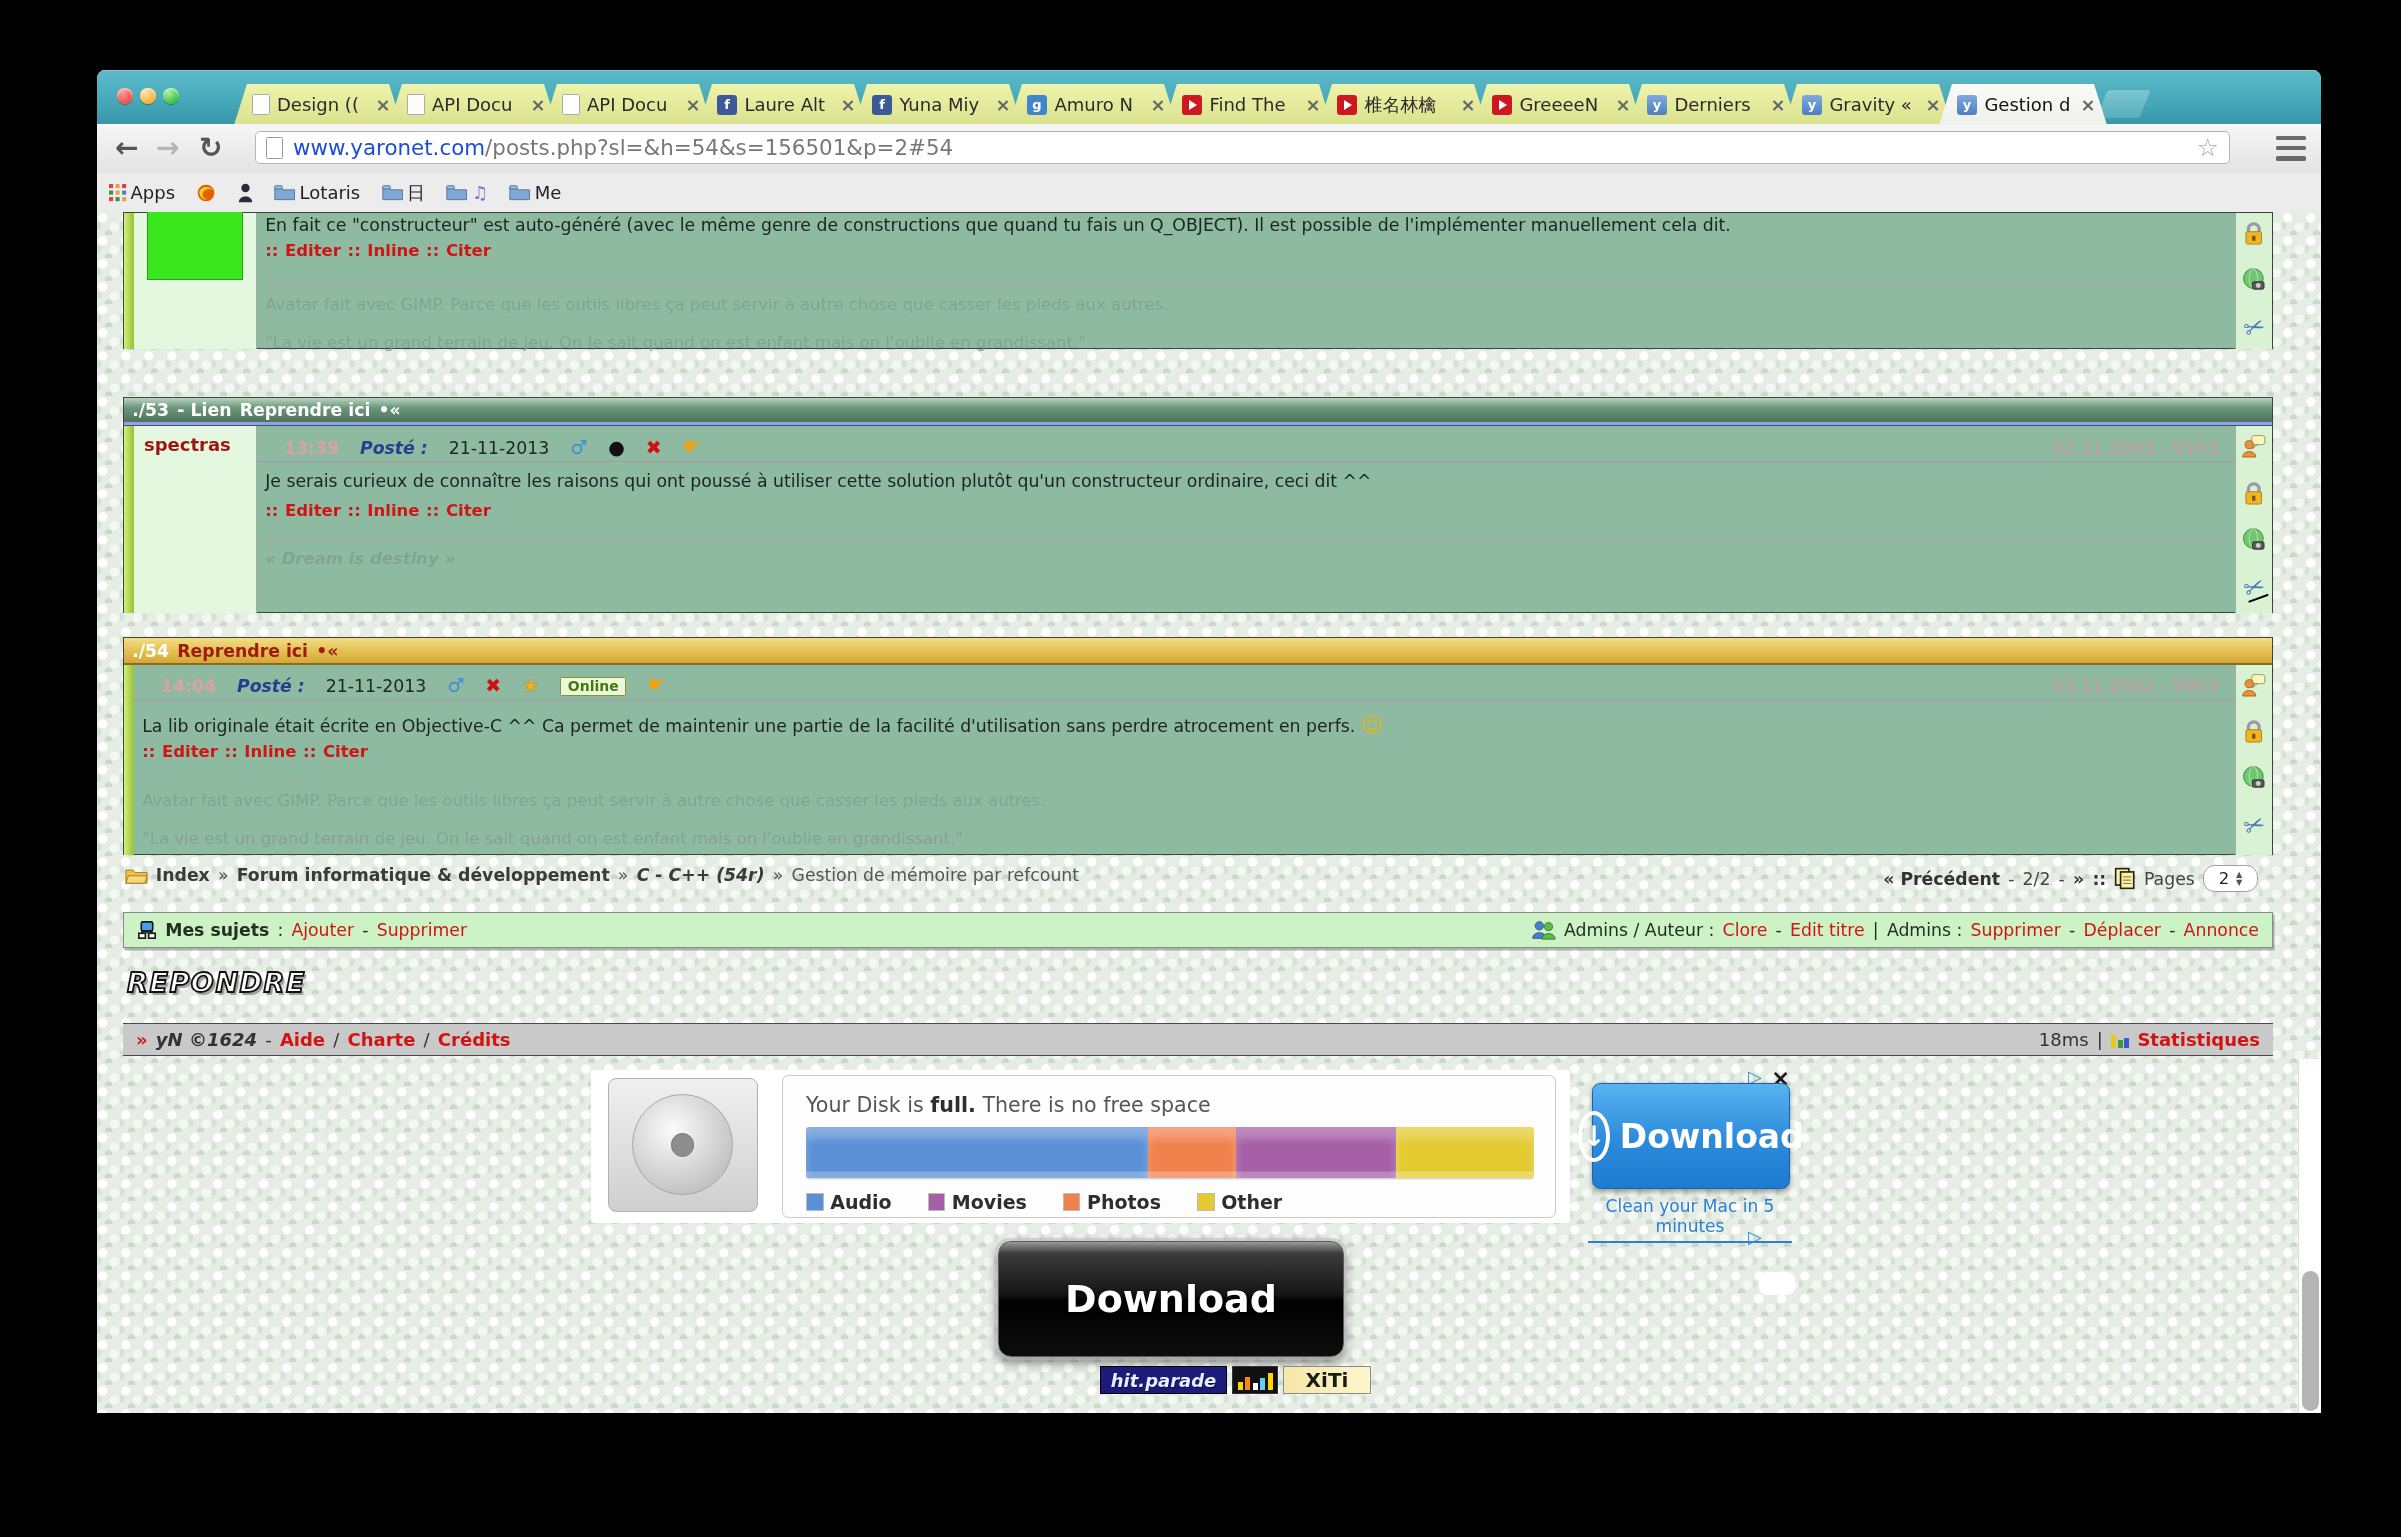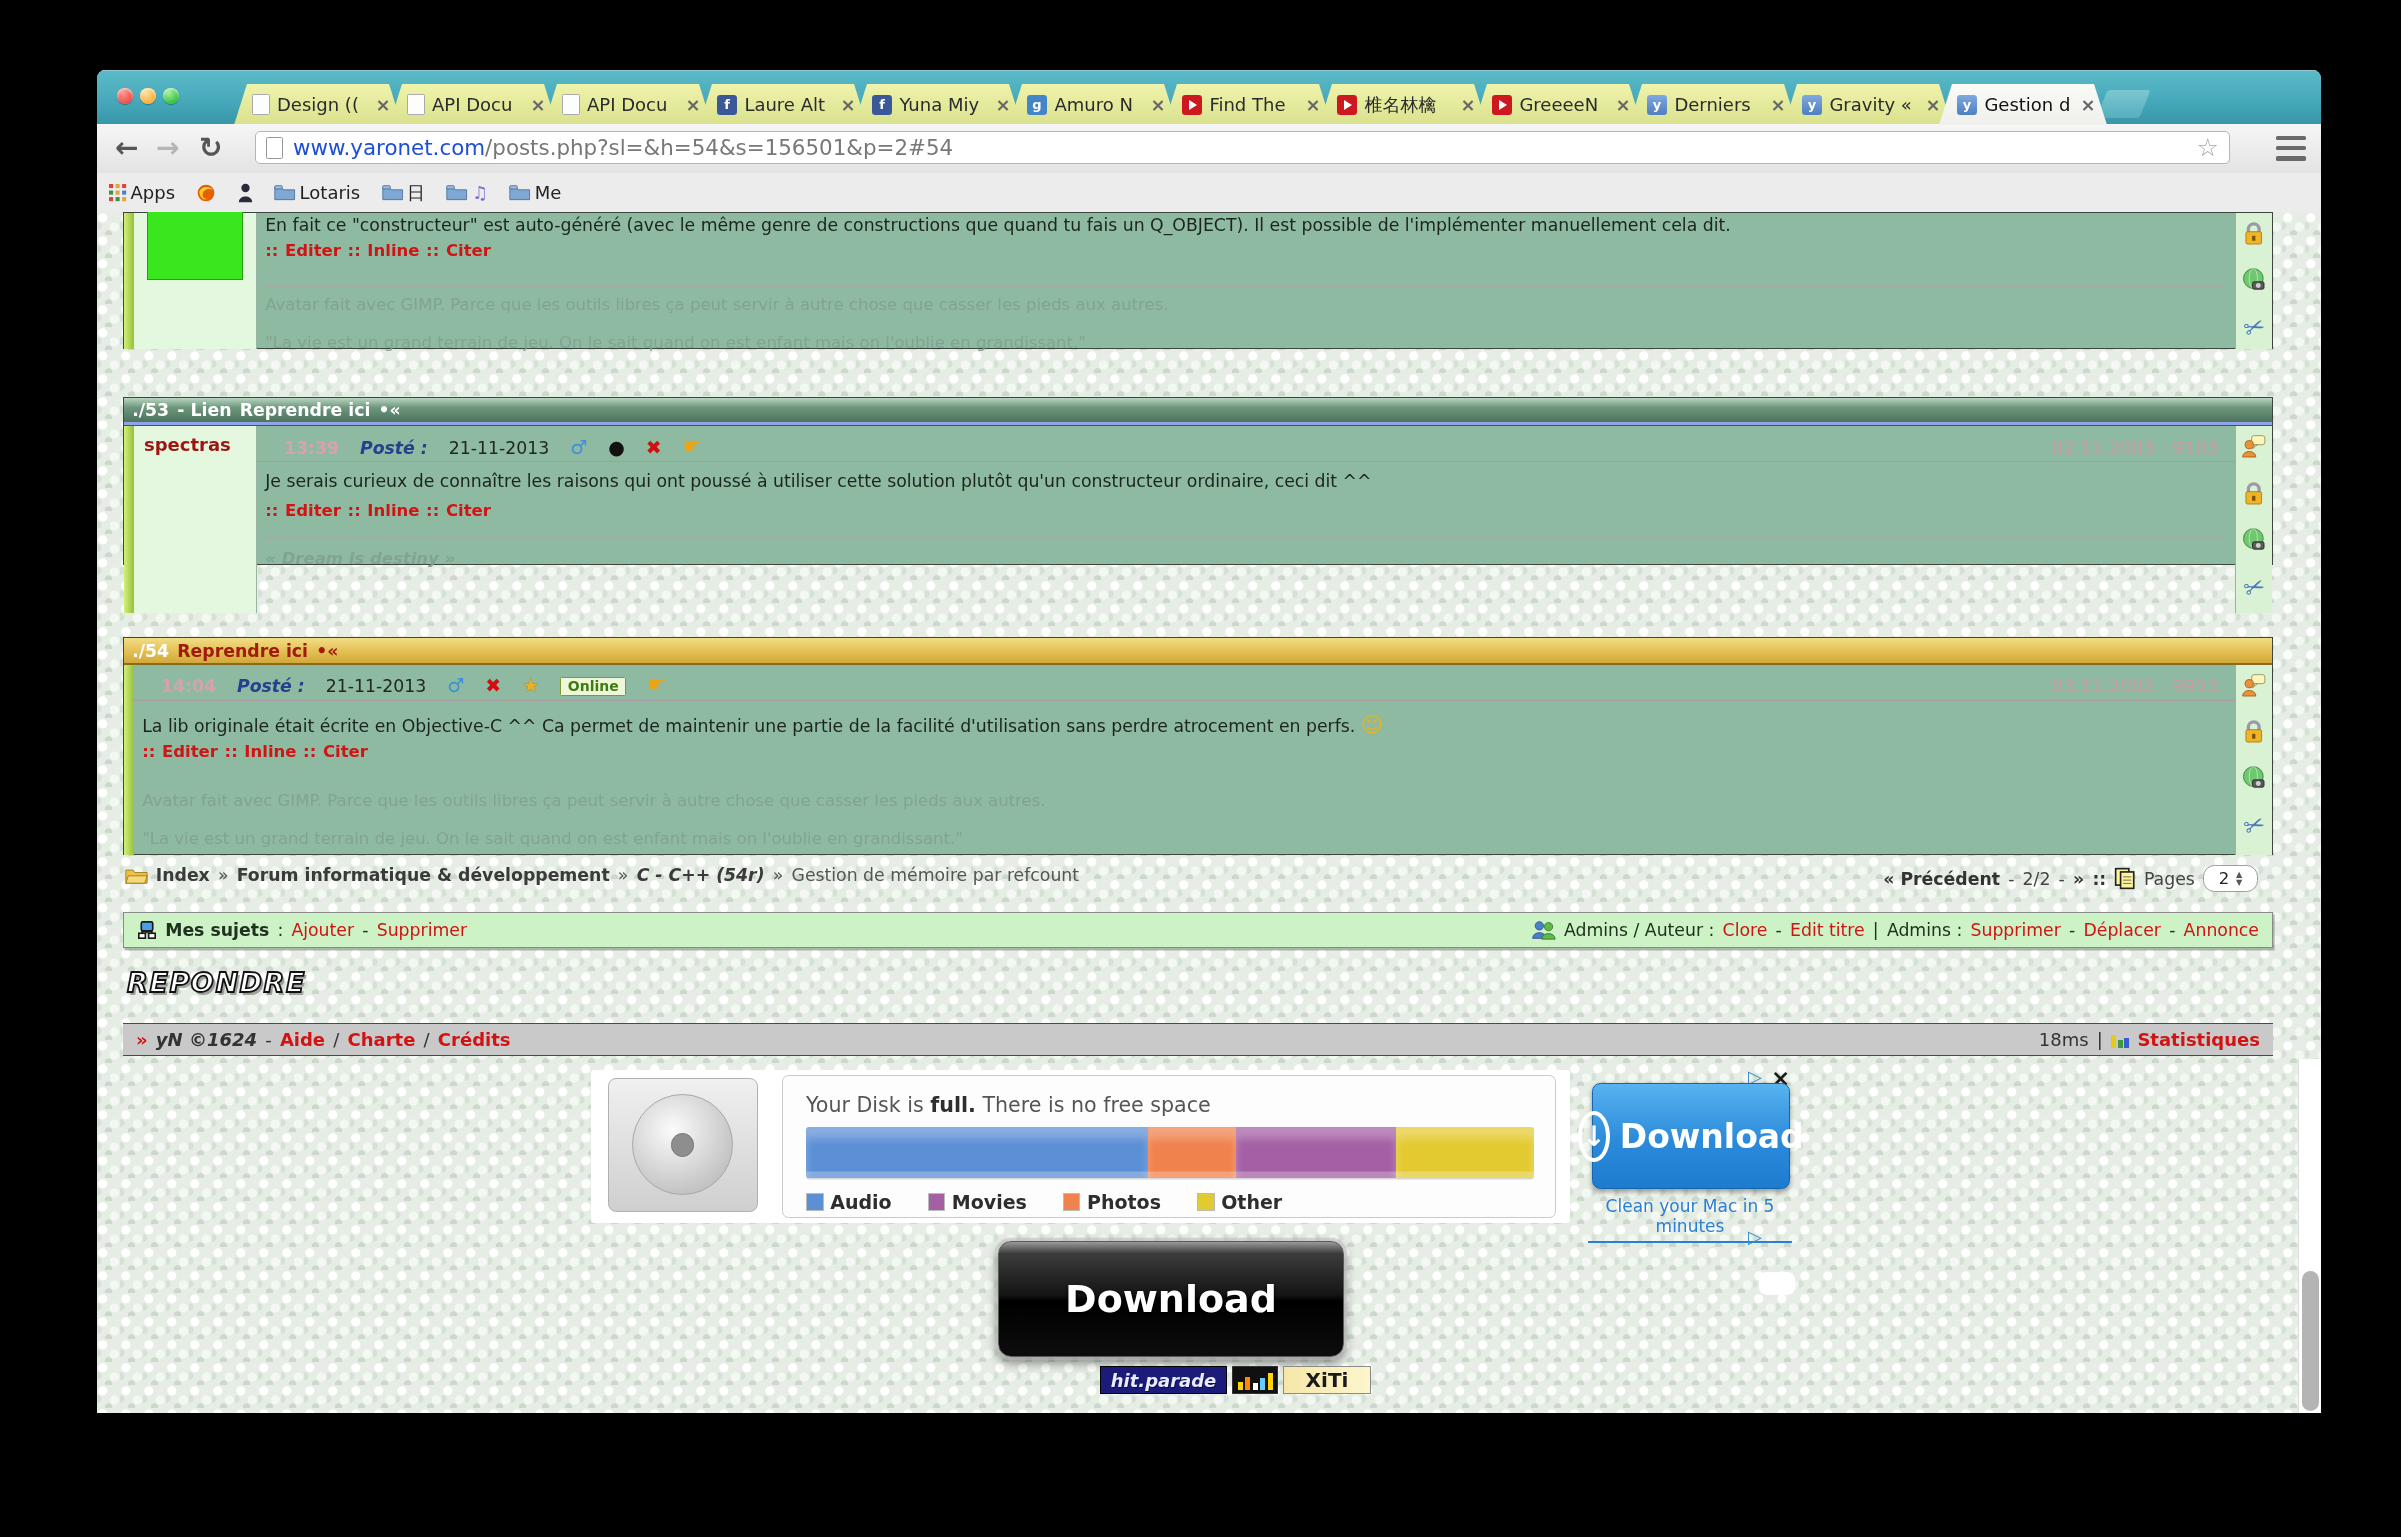--- a/index.html
+++ b/index.html
@@ -326,29 +326,29 @@
                 <circle cx="15" cy="14" r="12" fill="#6fc86f" stroke="#2e7a2e"></circle>
                 <ellipse cx="15" cy="14" rx="5" ry="12" fill="none" stroke="#bfe8bf"></ellipse>
                 <rect x="14" y="18" width="14" height="9" rx="2" fill="#5a5a5a" stroke="#222"></rect>
                 <circle cx="21" cy="22.5" r="3" fill="#cfcfcf"></circle>
               </svg>
           <span class="scis">✂</span>
         </div>
       </div>
     </div>
 
-    <div class="post" style="top:185px;height:168px;">
+    <div class="post" style="top:185px;height:216px;">
       <div class="phead">
         <span>./53</span>
         <span>- Lien</span>
         <span class="hlink">Reprendre ici</span>
         <span class="hbullet">•«</span>
       </div>
       <div class="blueline"></div>
-      <div class="prow" style="height:187px;">
+      <div class="prow" style="height:187px;text-decoration:underline;">
         <div class="pstrip"></div>
         <div class="pava">
           <div class="uname">spectras</div>
         </div>
         <div class="pmain">
           <div class="meta">
             <span class="mtime">13:39</span>
             <span class="mposted">Posté :</span>
             <span class="mdate">21-11-2013</span>
             <span class="micon i-male">♂</span>

